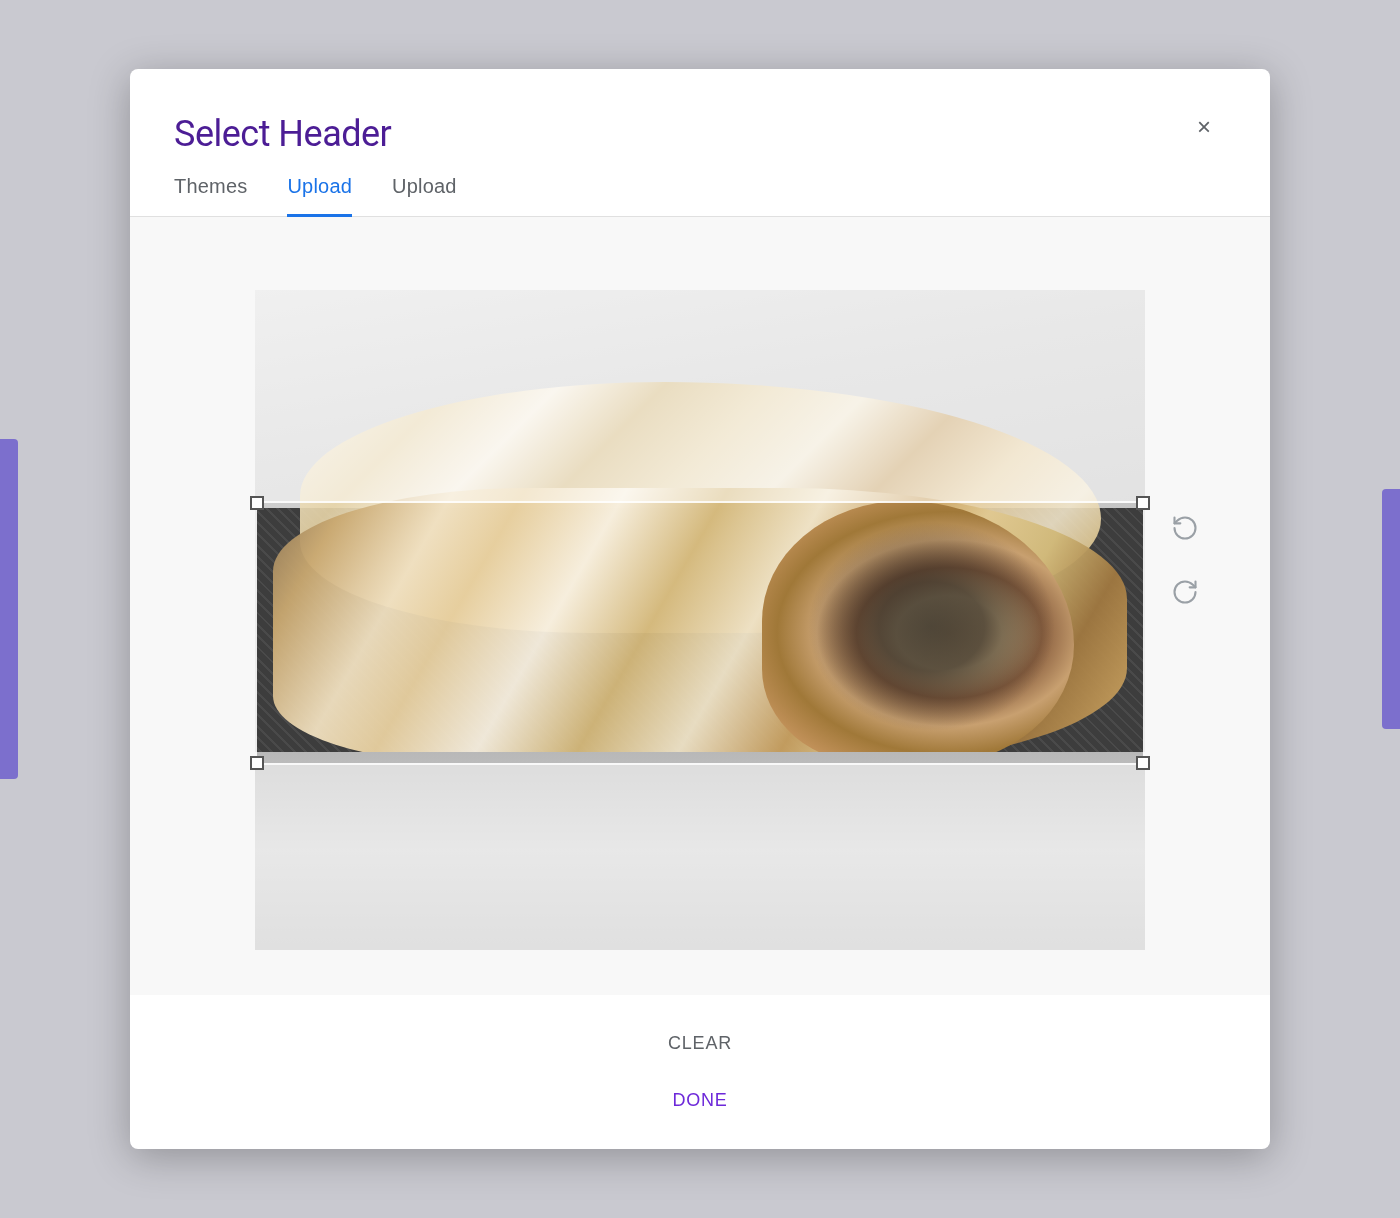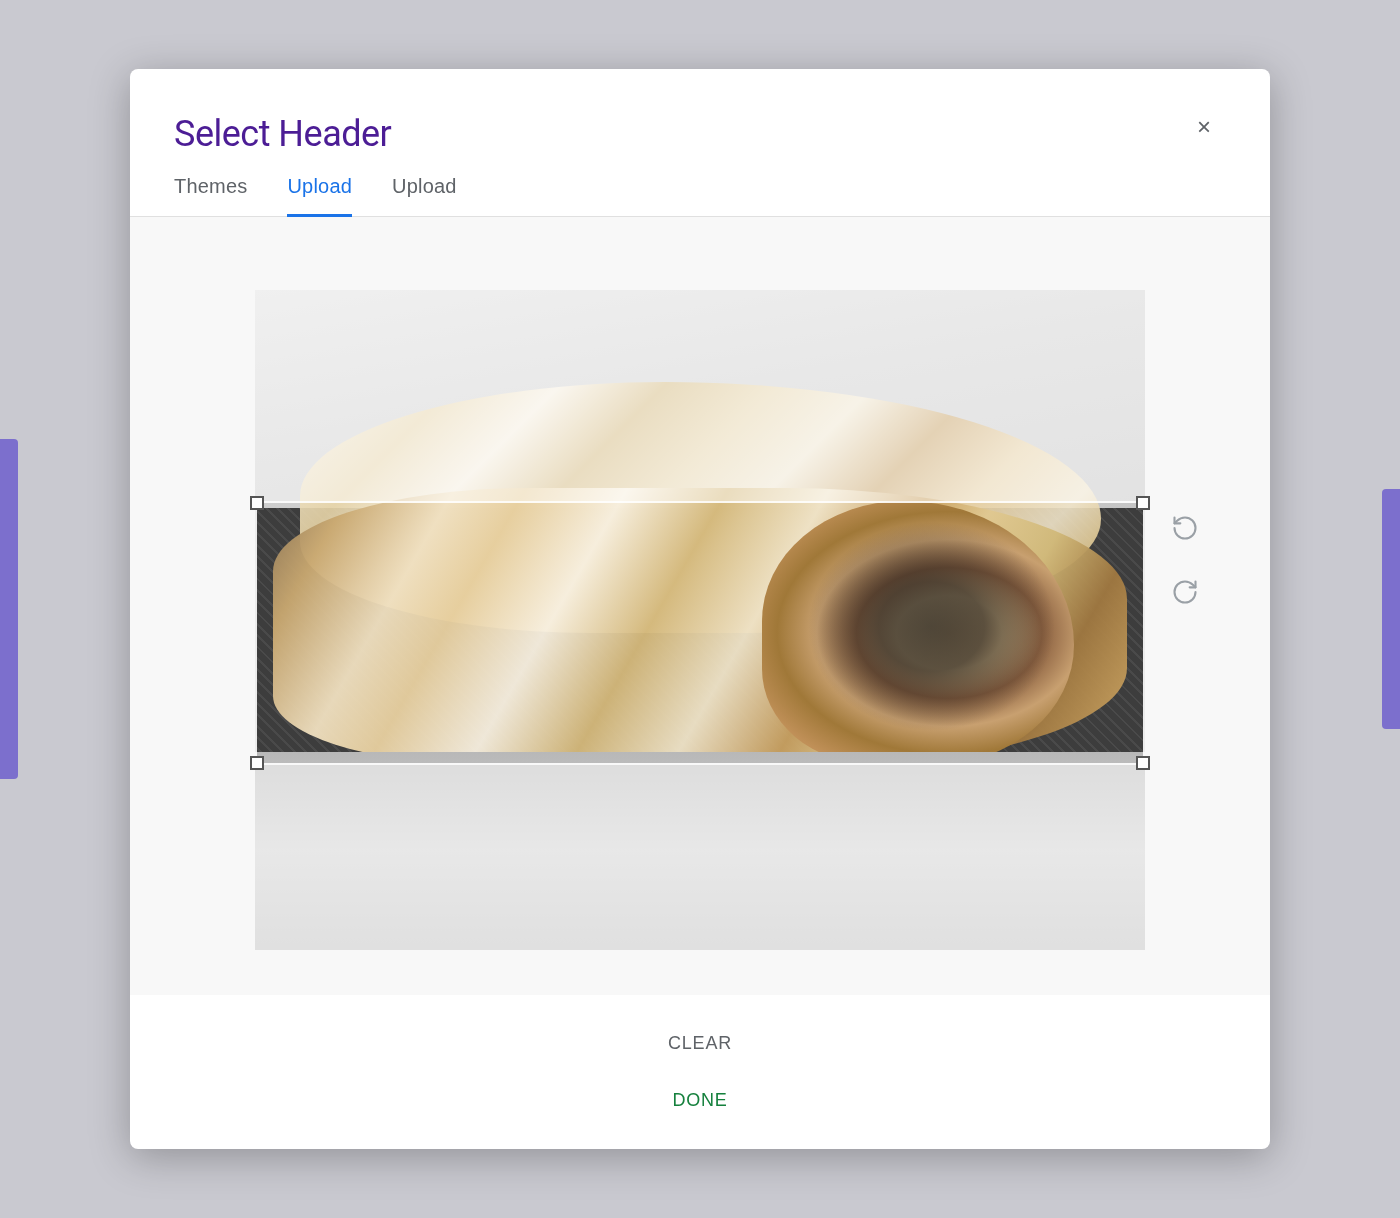--- a/index.html
+++ b/index.html
@@ -338,21 +338,21 @@
       letter-spacing: 0.8px;
       text-transform: uppercase;
     }
 
     .btn-done {
       background: none;
       border: none;
       cursor: pointer;
       font-size: 18px;
       font-weight: 500;
-      color: #15803d;
+      color: #6d28d9;
       padding: 10px 20px;
       letter-spacing: 0.8px;
       text-transform: uppercase;
     }
   </style>
 </head>
 <body>
 
 <div class="dialog-backdrop">
 

